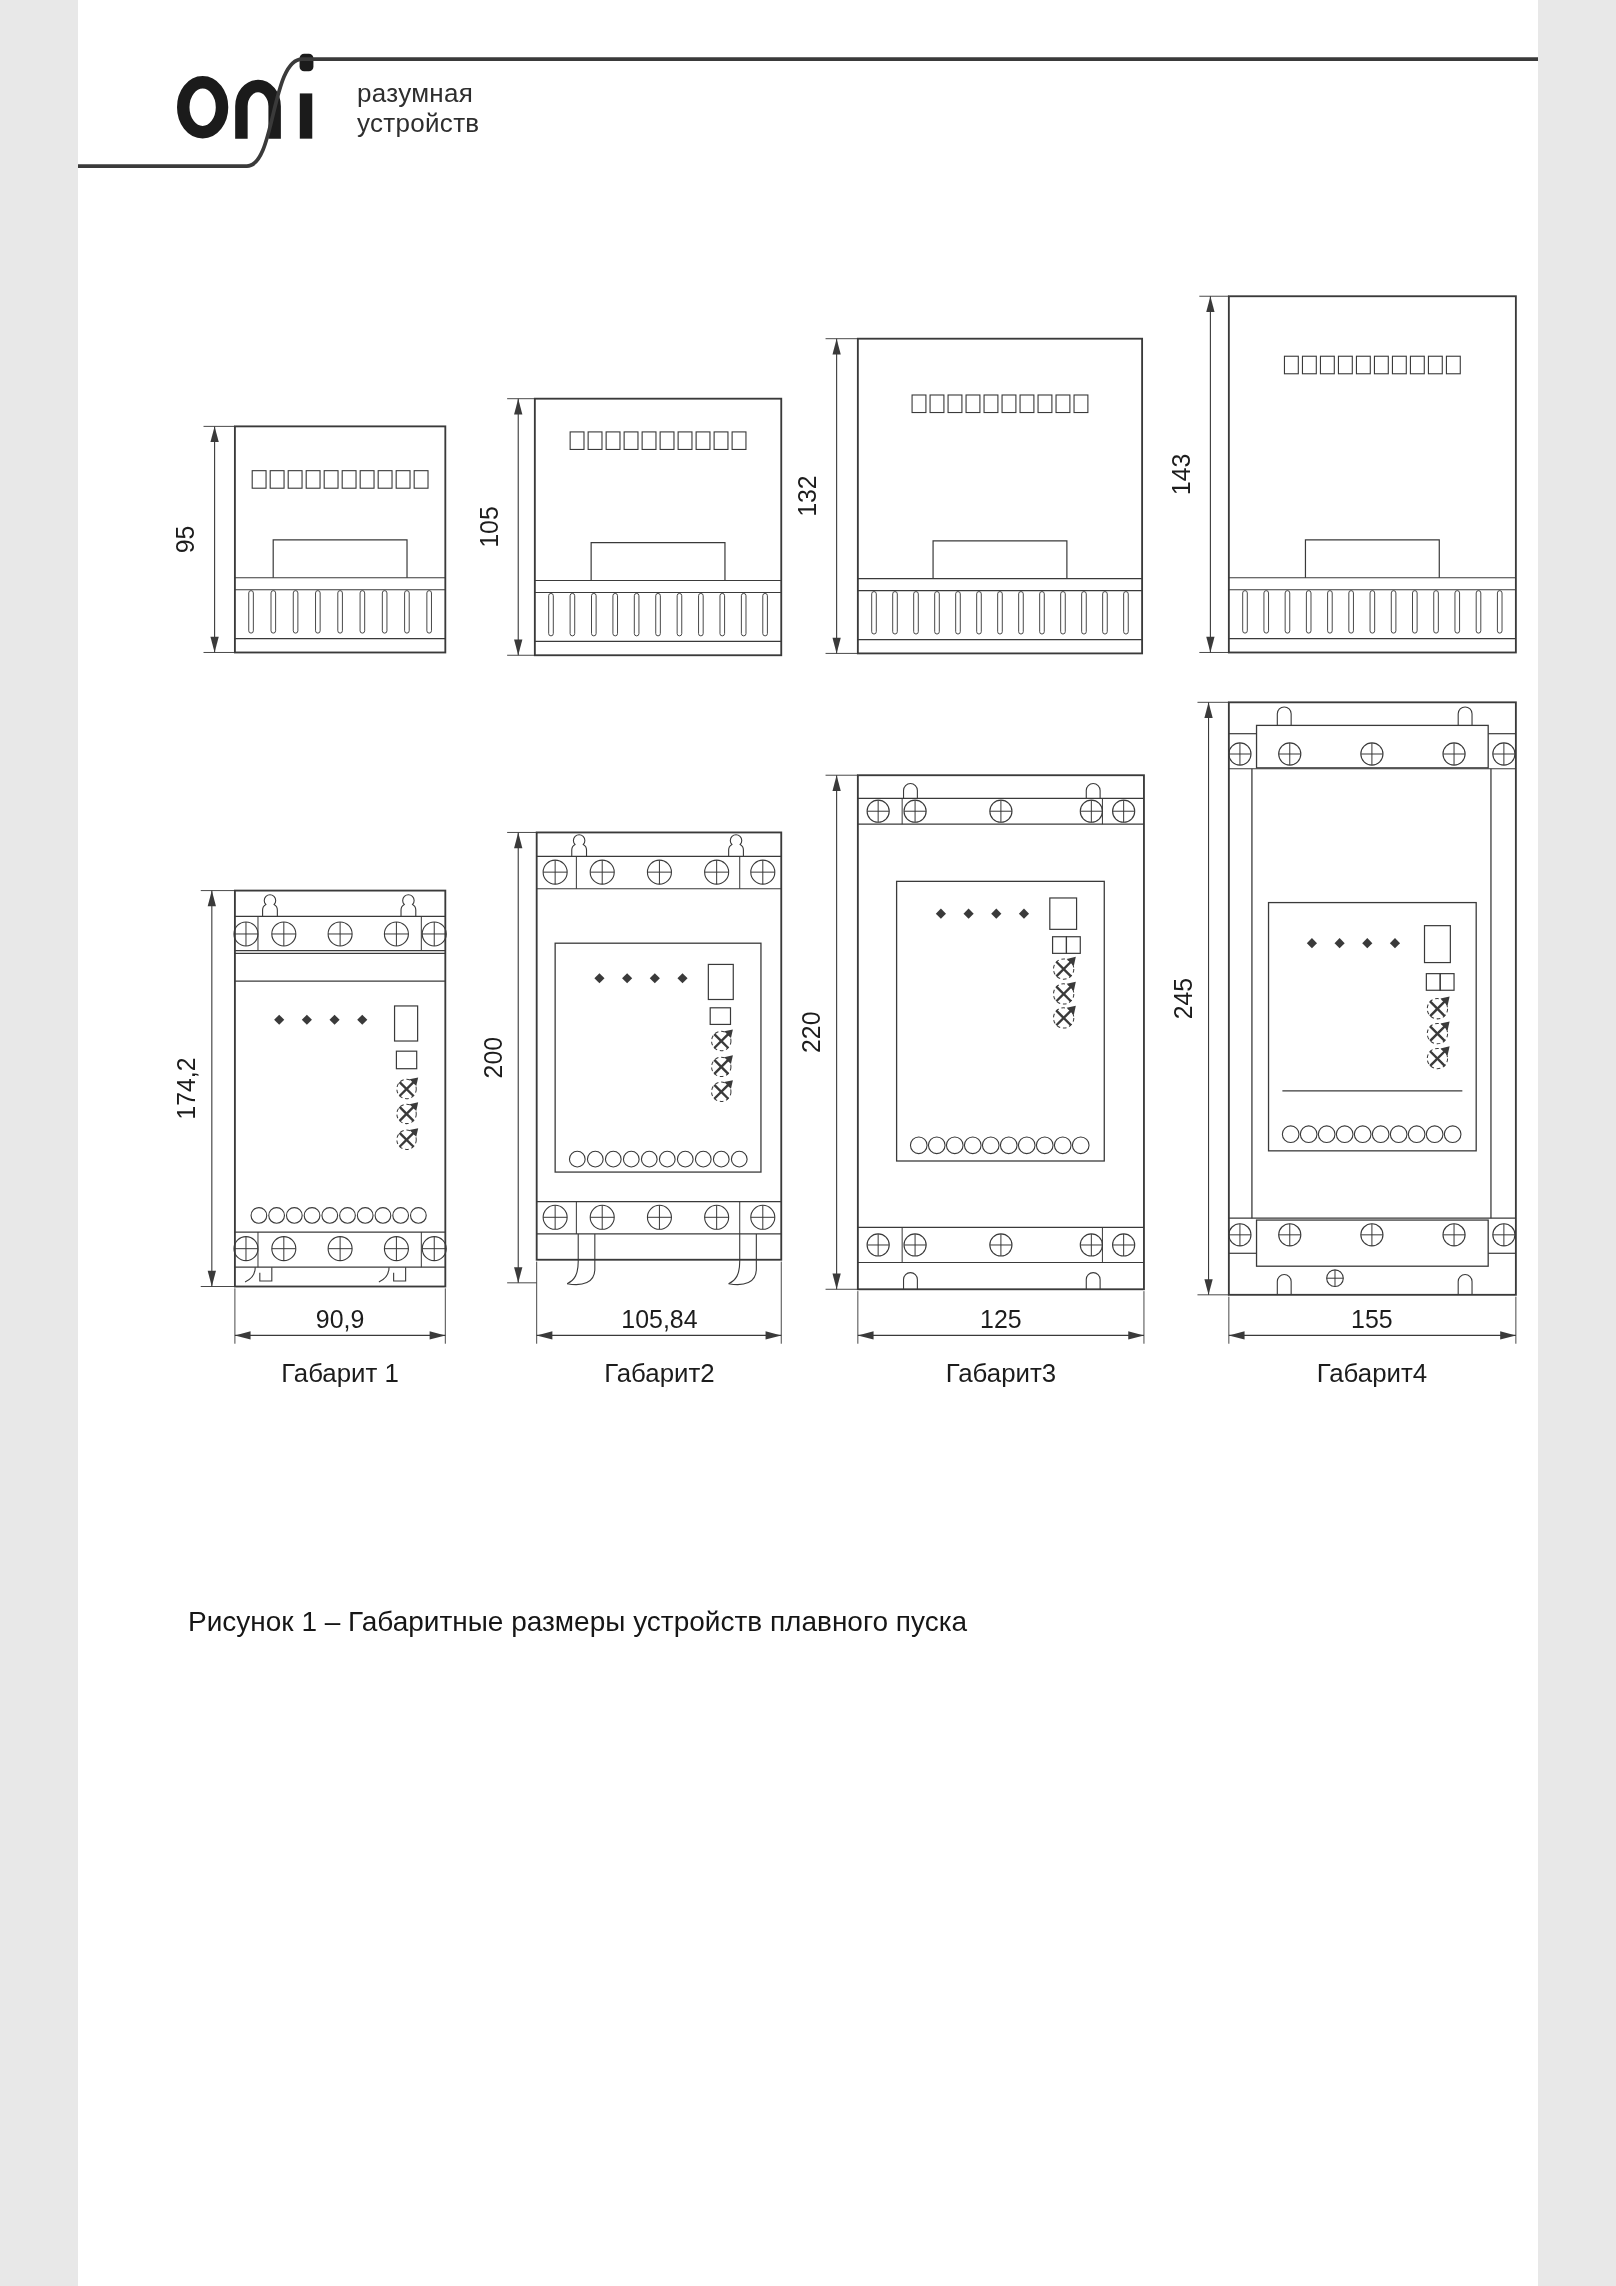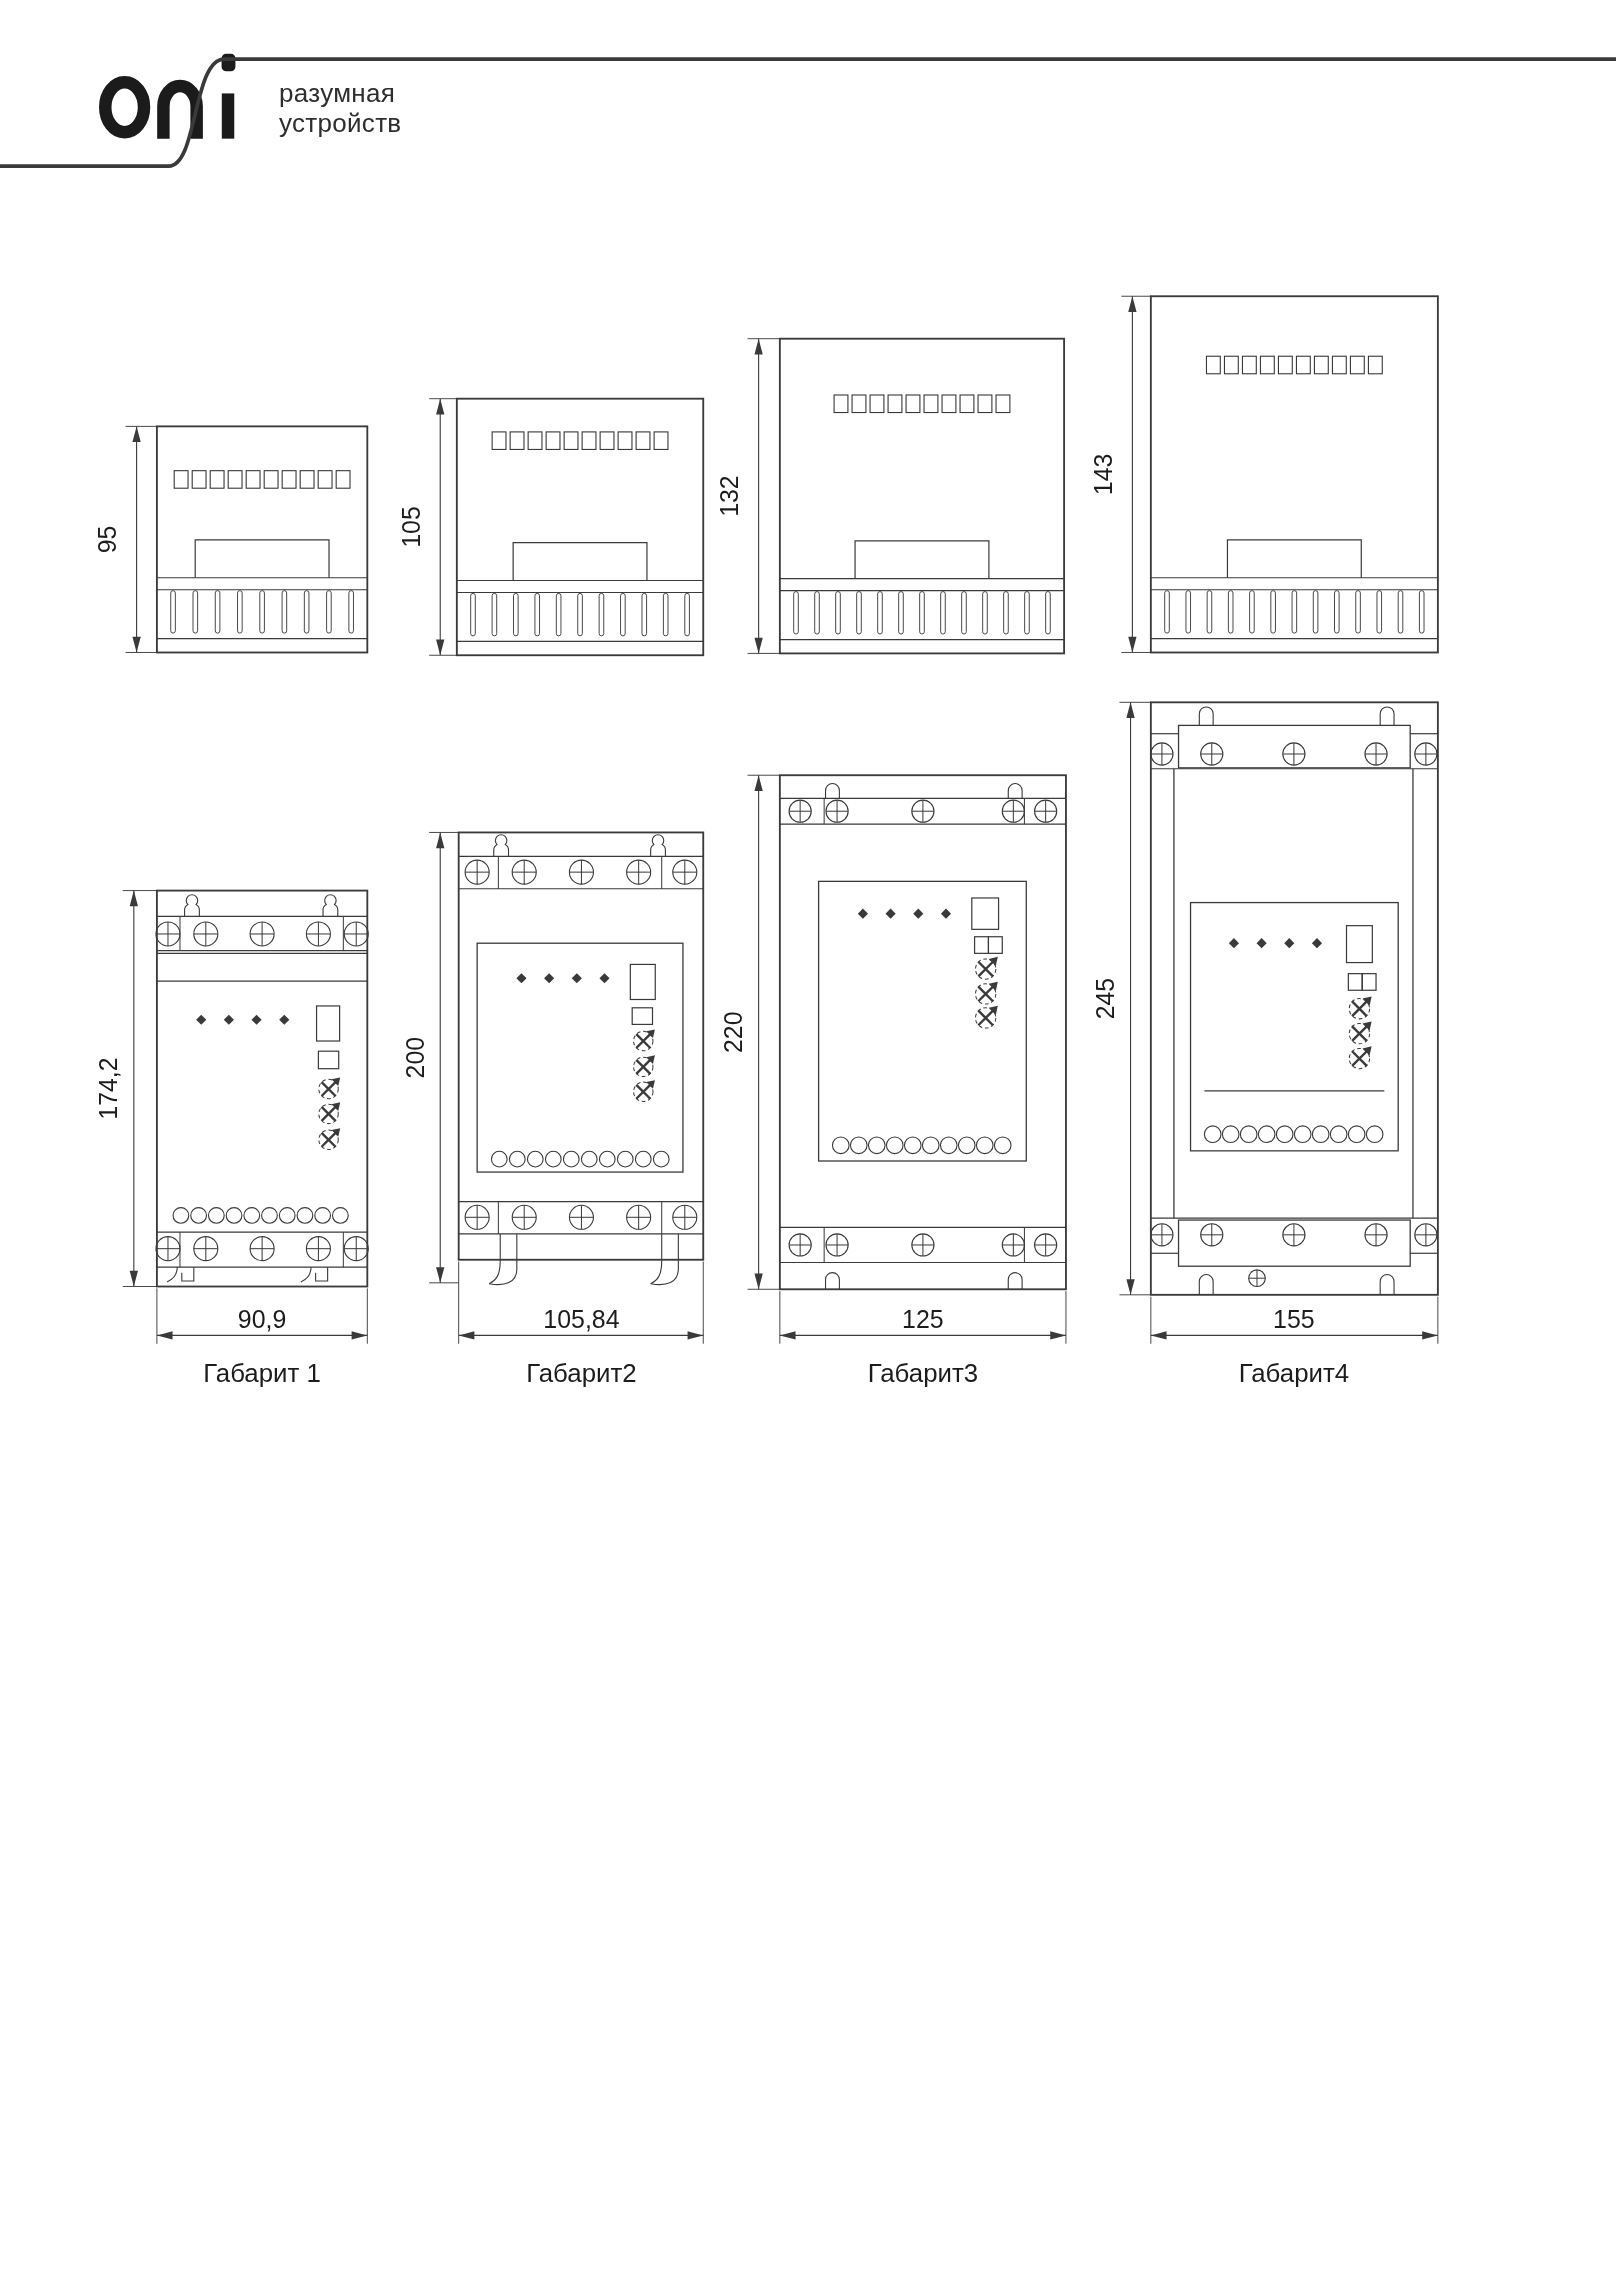--- a/index.html
+++ b/index.html
@@ -1,16 +1,16 @@
 <!DOCTYPE html>
 <html style="font-size:14.8px"><head>
 <meta charset="utf-8">
 <style>
   html,body{margin:0;padding:0;background:#e8e8e8;}
-  .page{position:relative;width:1616px;height:2286px;background:#ffffff;margin:0 auto;overflow:hidden;
+  .page{position:relative;width:1460px;height:2286px;background:#ffffff;margin:0 auto;overflow:hidden;
         font-family:"Liberation Sans",sans-serif;}
   .logo-svg{position:absolute;left:0;top:0;}
   .tagline{position:absolute;left:279px;top:78px;font-size:26px;line-height:30px;color:#2e2e2e;
            letter-spacing:0.3px;font-family:"Liberation Sans",sans-serif;}
   .caption{position:absolute;left:110px;top:1606px;font-size:28px;color:#161616;
            font-family:"Liberation Sans",sans-serif;}
   svg text{font-family:"Liberation Sans",sans-serif;}
 </style>
 </head>
 <body>
@@ -529,14 +529,15 @@
         <line x1="1247" y1="1405" x2="1247" y2="1456" stroke="#3a3a3a" stroke-width="1"></line>
         <line x1="1558" y1="1405" x2="1558" y2="1456" stroke="#3a3a3a" stroke-width="1"></line>
         <text x="1402" y="1439" fill="#1c1c1c" font-size="27" text-anchor="middle">155</text>
         <text x="1402" y="1497" fill="#1c1c1c" font-size="28" text-anchor="middle">Габарит4</text>
       </g>
       <g>
         <path d="M 0 180 L 183 180 C 214 180 209 64 243 64 L 1751 64" fill="none" stroke="#3a3a3a" stroke-width="4"></path>
       </g>
     </svg>
 
+  <div class="caption">Рисунок 1 – Габаритные размеры устройств плавного пуска</div>
 </div>
 
 
 </body></html>

